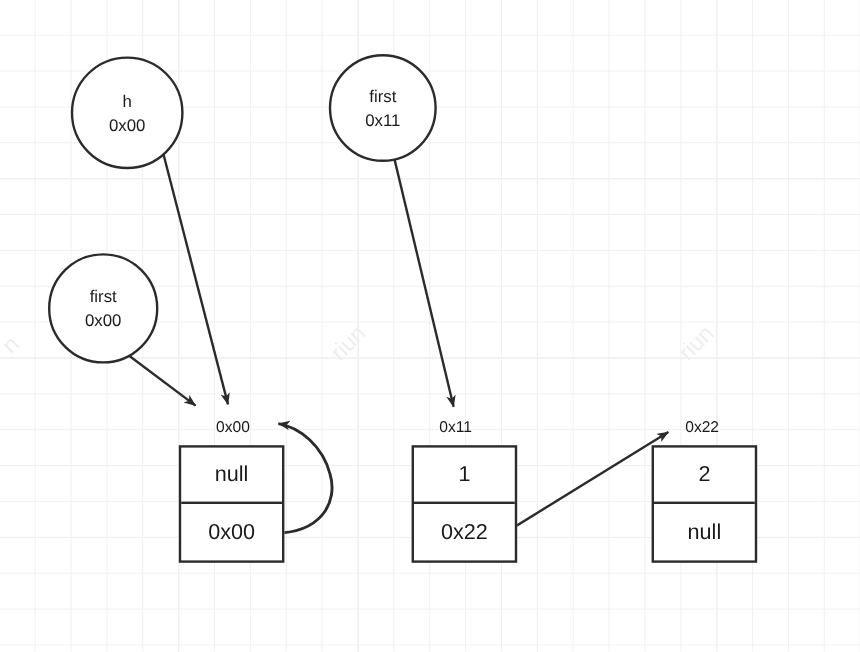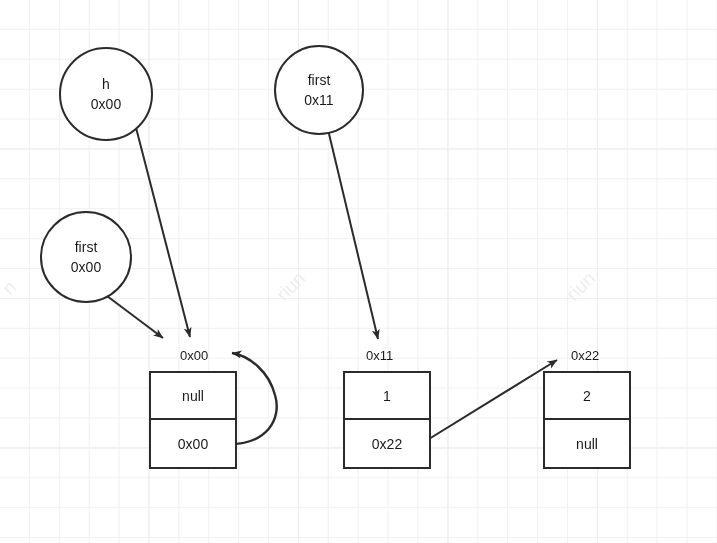--- a/index.html
+++ b/index.html
@@ -50,21 +50,21 @@
     box-sizing: border-box;
     border: 2px solid #2b2b2b;
     background: #ffffff;
   }
   .node-cell {
     box-sizing: border-box;
     height: 50%;
     display: flex;
     align-items: center;
     justify-content: center;
-    font-size: 14px;
+    font-size: 18px;
     color: #1a1a1a;
   }
   .node-cell.top {
     border-bottom: 2px solid #2b2b2b;
   }
   .node-addr {
     position: absolute;
     font-size: 13px;
     color: #1a1a1a;
     white-space: nowrap;

